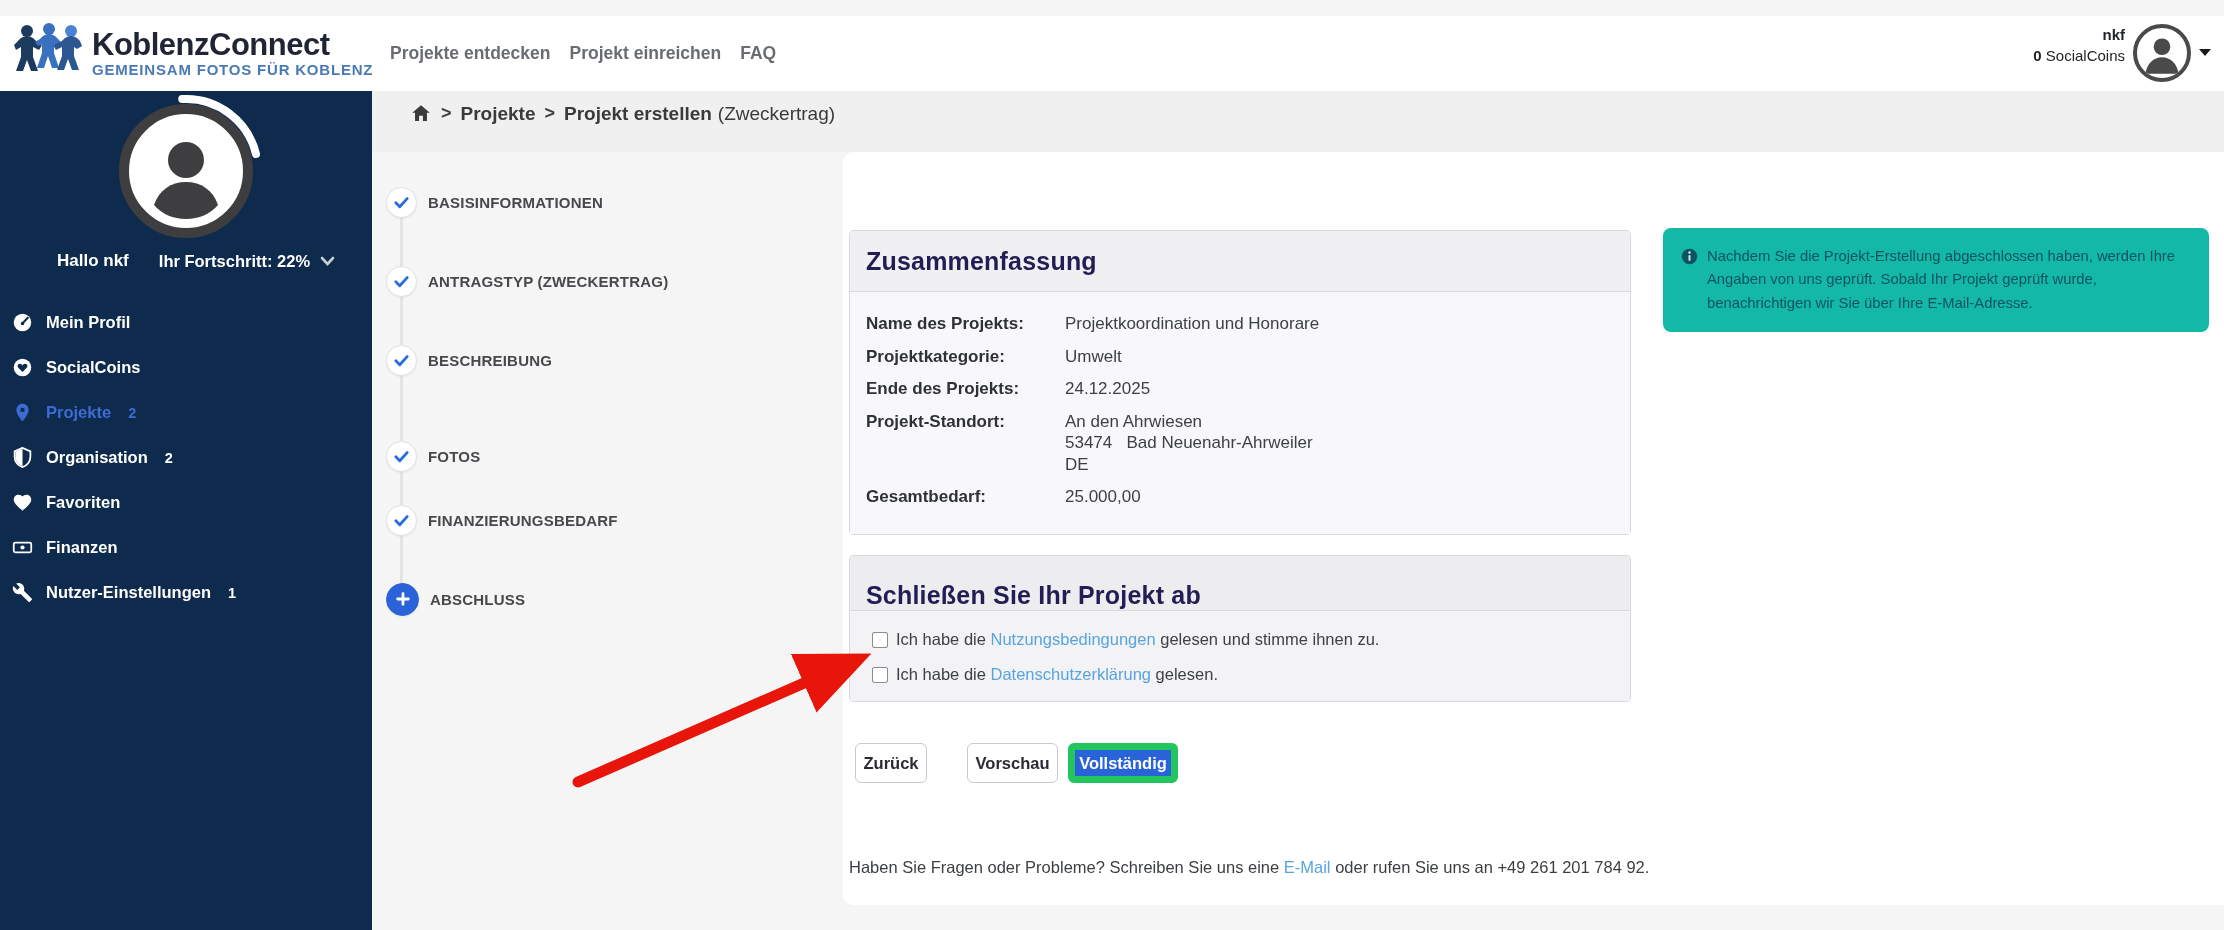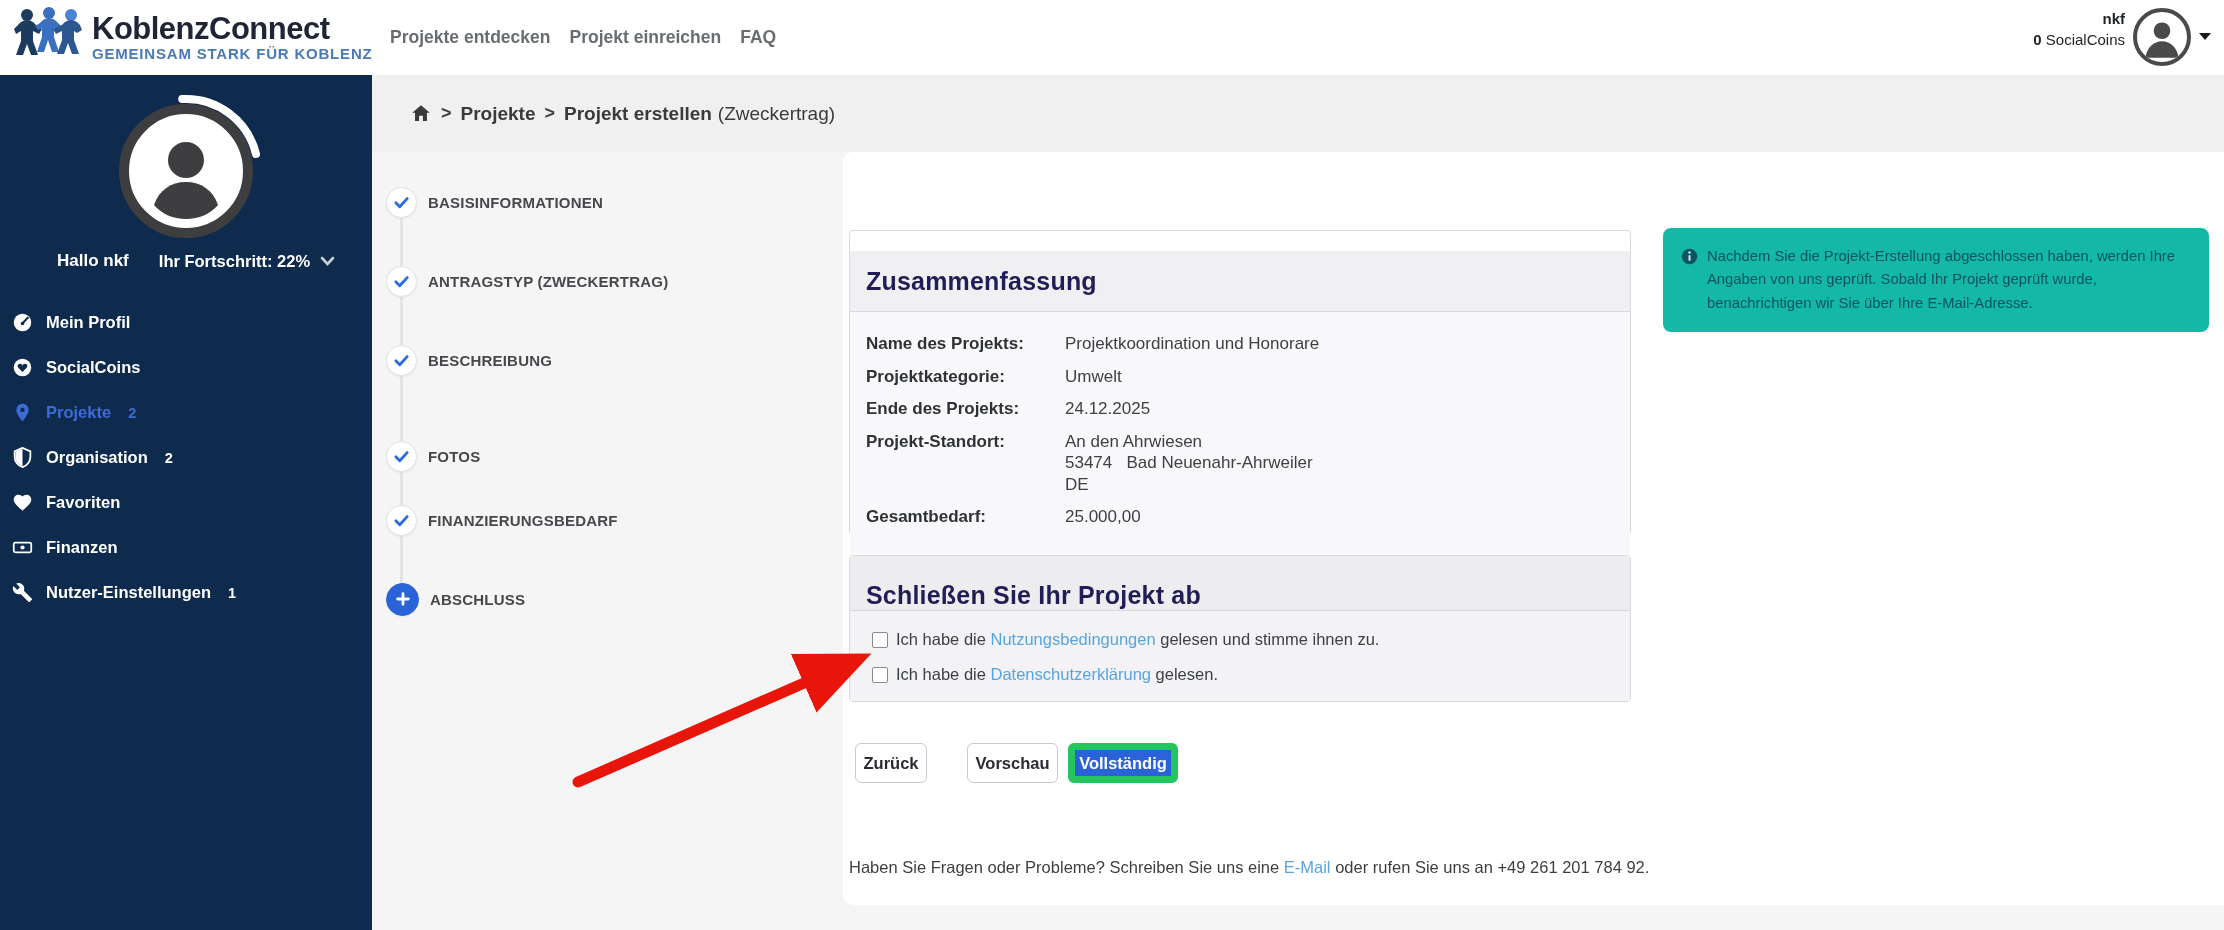--- a/index.html
+++ b/index.html
@@ -1,19 +1,19 @@
 <!DOCTYPE html>
 <html><head>
 <meta charset="utf-8">
 <style>
   * { margin:0; padding:0; box-sizing:border-box; }
   html,body { width:2224px; height:930px; overflow:hidden; font-family:"Liberation Sans", sans-serif; background:#f5f5f6; position:relative; }
 
   
-  .header { position:absolute; left:0; top:0; width:2224px; height:75px; background:#ffffff; z-index:5; }
+  .header { position:absolute; left:0; top:16px; width:2224px; height:75px; background:#ffffff; z-index:5; }
   .logo { position:absolute; left:14px; top:5px; display:flex; align-items:center; cursor:pointer; }
   .logo svg.mark { width:70px; height:64px; }
   .logo-text { margin-left:8px; }
   .logo-title { font-size:31px; font-weight:bold; color:#1f2534; letter-spacing:-0.5px; line-height:33px; }
   .logo-sub { font-size:15px; font-weight:600; color:#4a7ab5; letter-spacing:0.8px; }
   .topnav { position:absolute; left:390px; top:0; height:75px; display:flex; align-items:center; gap:19px; }
   .topnav a { text-decoration:none; font-size:17.5px; font-weight:600; color:#696d72; cursor:pointer; }
   .user-block { position:absolute; right:99px; top:9px; text-align:right; }
   .user-name { font-size:15px; font-weight:bold; color:#212529; line-height:20px; }
   .user-coins { font-size:15px; color:#212529; line-height:22px; }
@@ -57,21 +57,21 @@
   .step-label { margin-left:11px; font-size:15px; font-weight:600; color:#46484c; letter-spacing:0.2px; }
 
   
   .intro { position:absolute; left:477px; top:43px; width:1220px; font-size:16.5px; color:#53565a; }
 
   
   .card { position:absolute; left:477px; width:782px; border:1px solid #d9d9dd; border-radius:4px; }
   .card-head { border-bottom:1px solid #d9d9dd; display:flex; align-items:center; padding-left:16px; }
   .card-title { font-weight:bold; color:#221d55; font-size:25px; letter-spacing:0.2px; }
   .summary-card { top:78px; height:305px; }
-  .summary-card .card-head { height:61px; background:#f0f0f2;margin-top:20px; }
+  .summary-card .card-head { height:61px; background:#f0f0f2; }
   .summary-card .card-body { height:242px; background:#f8f8fa; padding:21px 16px 0 16px; }
   .srow { display:flex; margin-bottom:11px; font-size:17px; line-height:21.5px; }
   .srow .slabel { width:199px; font-weight:600; color:#2e3135; flex:0 0 199px; }
   .srow .svalue { color:#3e4144; white-space:pre-line; }
 
   .finish-card { top:403px; height:147px; }
   .finish-card .card-head { height:55px; background:#ededef;align-items:flex-end; }
   .finish-card .card-body { height:90px; background:#f3f3f5; padding:19px 16px 0 22px; }
   .chk-row { display:flex; align-items:center; margin-bottom:16px; }
   .chk-row input { appearance:none; -webkit-appearance:none; width:16px; height:16px; border:1px solid #8a8a8f; border-radius:2px; background:#ffffff; cursor:pointer; flex:0 0 16px; }
@@ -105,21 +105,21 @@
     <svg class="mark" viewBox="0 0 70 64">
       <circle cx="13" cy="10" r="6" fill="#1d3a5f"></circle>
       <path d="M4 20c3-4 7-5 9-5s6 1 9 5l6 4-3 5-6-3v10l5 14h-7l-4-11-4 11H2l5-14V26l-5 3-2-5z" fill="#1d3a5f"></path>
       <circle cx="35" cy="8" r="6" fill="#3a70c0"></circle>
       <path d="M26 18c3-4 7-5 9-5s6 1 9 5l3 3-3 4-4-2v9l5 15h-7l-4-12-4 12h-7l5-15v-9l-4 2-3-4z" fill="#3a70c0"></path>
       <circle cx="57" cy="10" r="6" fill="#4a83d4"></circle>
       <path d="M48 20c3-4 7-5 9-5s6 1 9 5l2 5-5 3-3-2v9l5 14h-7l-4-11-4 11h-7l5-14V26l-6 3-3-5z" fill="#2c5791"></path>
     </svg>
     <div class="logo-text">
       <div class="logo-title">KoblenzConnect</div>
-      <div class="logo-sub">GEMEINSAM STARK FÜR KOBLENZ</div>
+      <div class="logo-sub">GEMEINSAM FOTOS FÜR KOBLENZ</div>
     </div>
   </div>
   <nav class="topnav">
     <a>Projekte entdecken</a>
     <a>Projekt einreichen</a>
     <a>FAQ</a>
   </nav>
   <div class="user-block">
     <div class="user-name">nkf</div>
     <div class="user-coins"><b>0</b><span> SocialCoins</span></div>

